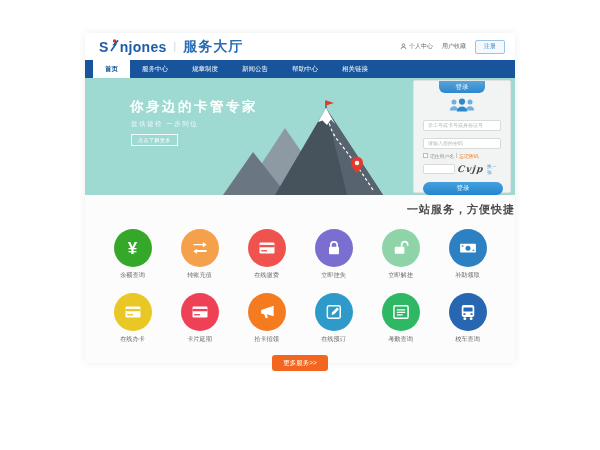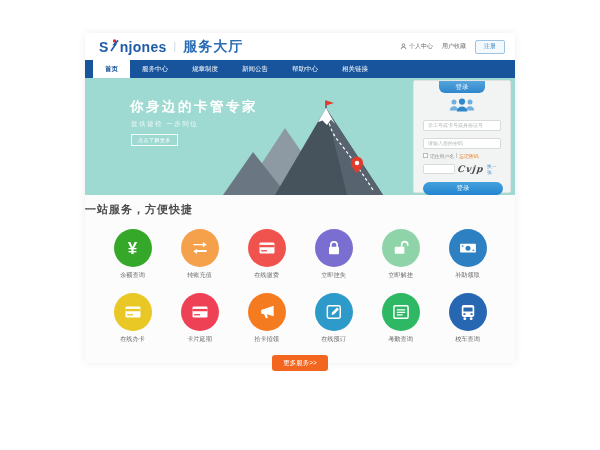--- a/index.html
+++ b/index.html
@@ -38,21 +38,21 @@
   .cb { width:5px; height:5px; border:1px solid #bbb; background:#fff; display:inline-block; cursor:pointer; }
   .forgot { color:#e87b1e; cursor:pointer; }
   .captcha-row { display:flex; align-items:center; margin-top:4px; gap:3px; }
   .captcha-input { width:32px; height:10px; border:1px solid #d9dbdb; border-radius:2px; background:#fff; }
   .captcha-img { font-family:"DejaVu Serif","Liberation Serif",serif; font-style:italic; font-weight:bold; font-size:9px; color:#4a4a52; transform:skewX(-8deg); letter-spacing:1px; cursor:pointer; }
   .captcha-refresh { font-size:4.8px; color:#4a90d0; cursor:pointer; }
   .login-btn { display:block; width:80px; height:13px; margin:7px auto 0; background:linear-gradient(#45a0dc,#2385cf); border:none; border-radius:7px; color:#fff; font-size:6.5px; cursor:pointer; }
 
   
   .services { background:#fcfcfc; height:168px; padding-top:7px; }
-  .sec-title { text-align:left; font-size:11px; font-weight:bold; color:#4a4a4a; letter-spacing:1px; }
+  .sec-title { text-align:right; font-size:11px; font-weight:bold; color:#4a4a4a; letter-spacing:1px; }
   .svc-grid { display:grid; grid-template-columns:repeat(6,1fr); row-gap:13px; padding:12px 14px 0; }
   .svc { text-align:center; cursor:pointer; }
   .svc-circle { width:38px; height:38px; border-radius:50%; margin:0 auto; display:flex; align-items:center; justify-content:center; }
   .svc-circle svg { width:20px; height:20px; }
   .yen { color:#fff; font-size:17px; font-weight:bold; line-height:1; }
   .svc-label { font-size:6.2px; color:#6b6b6b; margin-top:4px; }
   .more-btn { display:block; margin:11px auto 0; background:#f2661f; color:#fff; border:none; border-radius:3px; font-size:6.5px; padding:3.5px 11px; cursor:pointer; }
 
   
   .announce { background:#f3f3f3; height:50px; padding-top:7px; border-bottom:1px solid #e2e2e2; }

